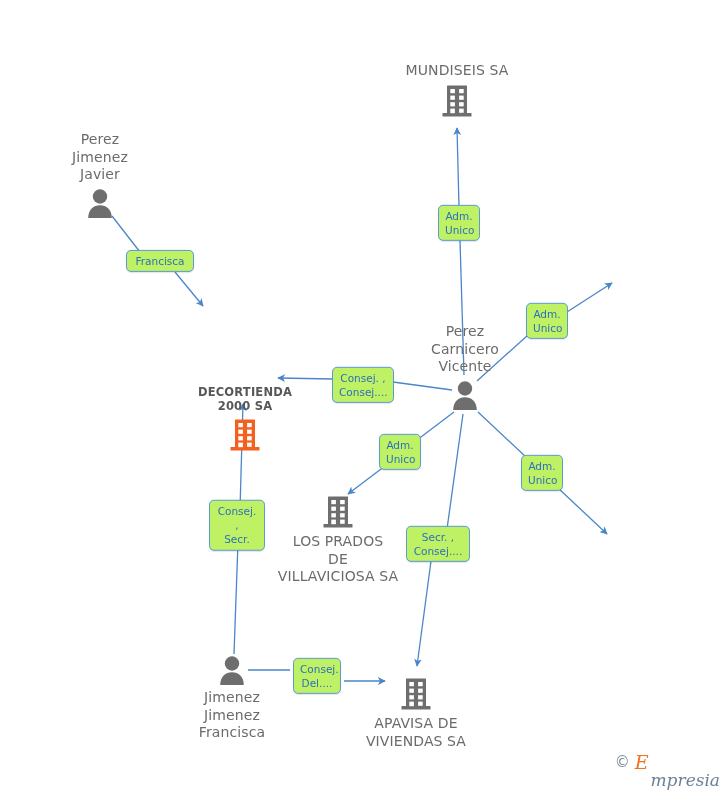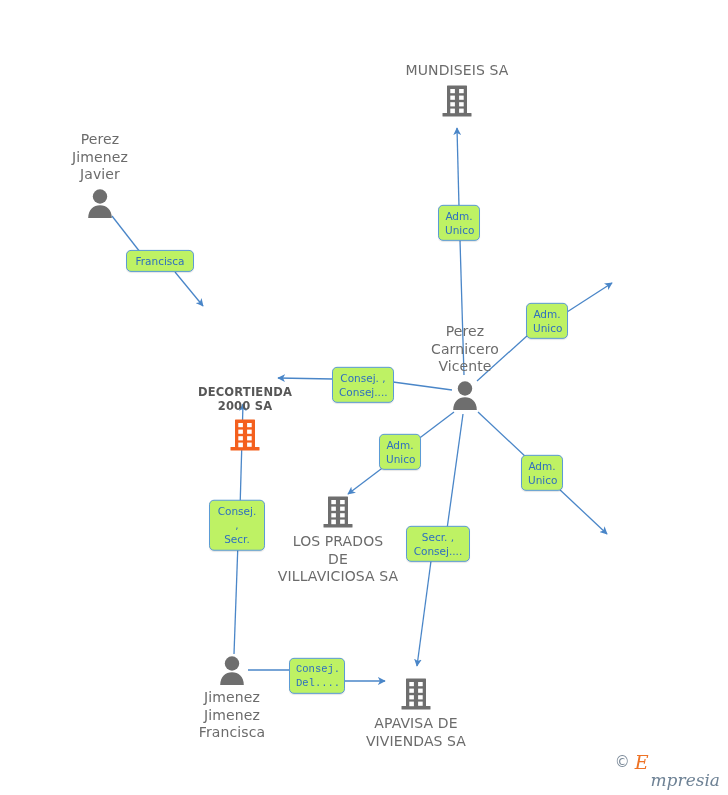--- a/index.html
+++ b/index.html
@@ -283,21 +283,21 @@
 
   <div class="edge-label" style="left:542px; top:473px; width:42px;">Adm.
 Unico</div>
 
   <div class="edge-label" style="left:438px; top:544px; width:64px;">Secr. ,
 Consej....</div>
 
   <div class="edge-label" style="left:237px; top:525px; width:56px;">Consej. ,
 Secr.</div>
 
-  <div class="edge-label" style="left:317px; top:676px; width:56px;font-family:Liberation Mono, monospace;">Consej.
+  <div class="edge-label" style="left:317px; top:676px; width:48px;">Consej.
 Del....</div>
 
   <div id="watermark">
     <span class="wm-c">©</span>
     <span class="wm-e">E</span>
     <span class="wm-rest">mpresia</span>
   </div>
 
 </div>
 

